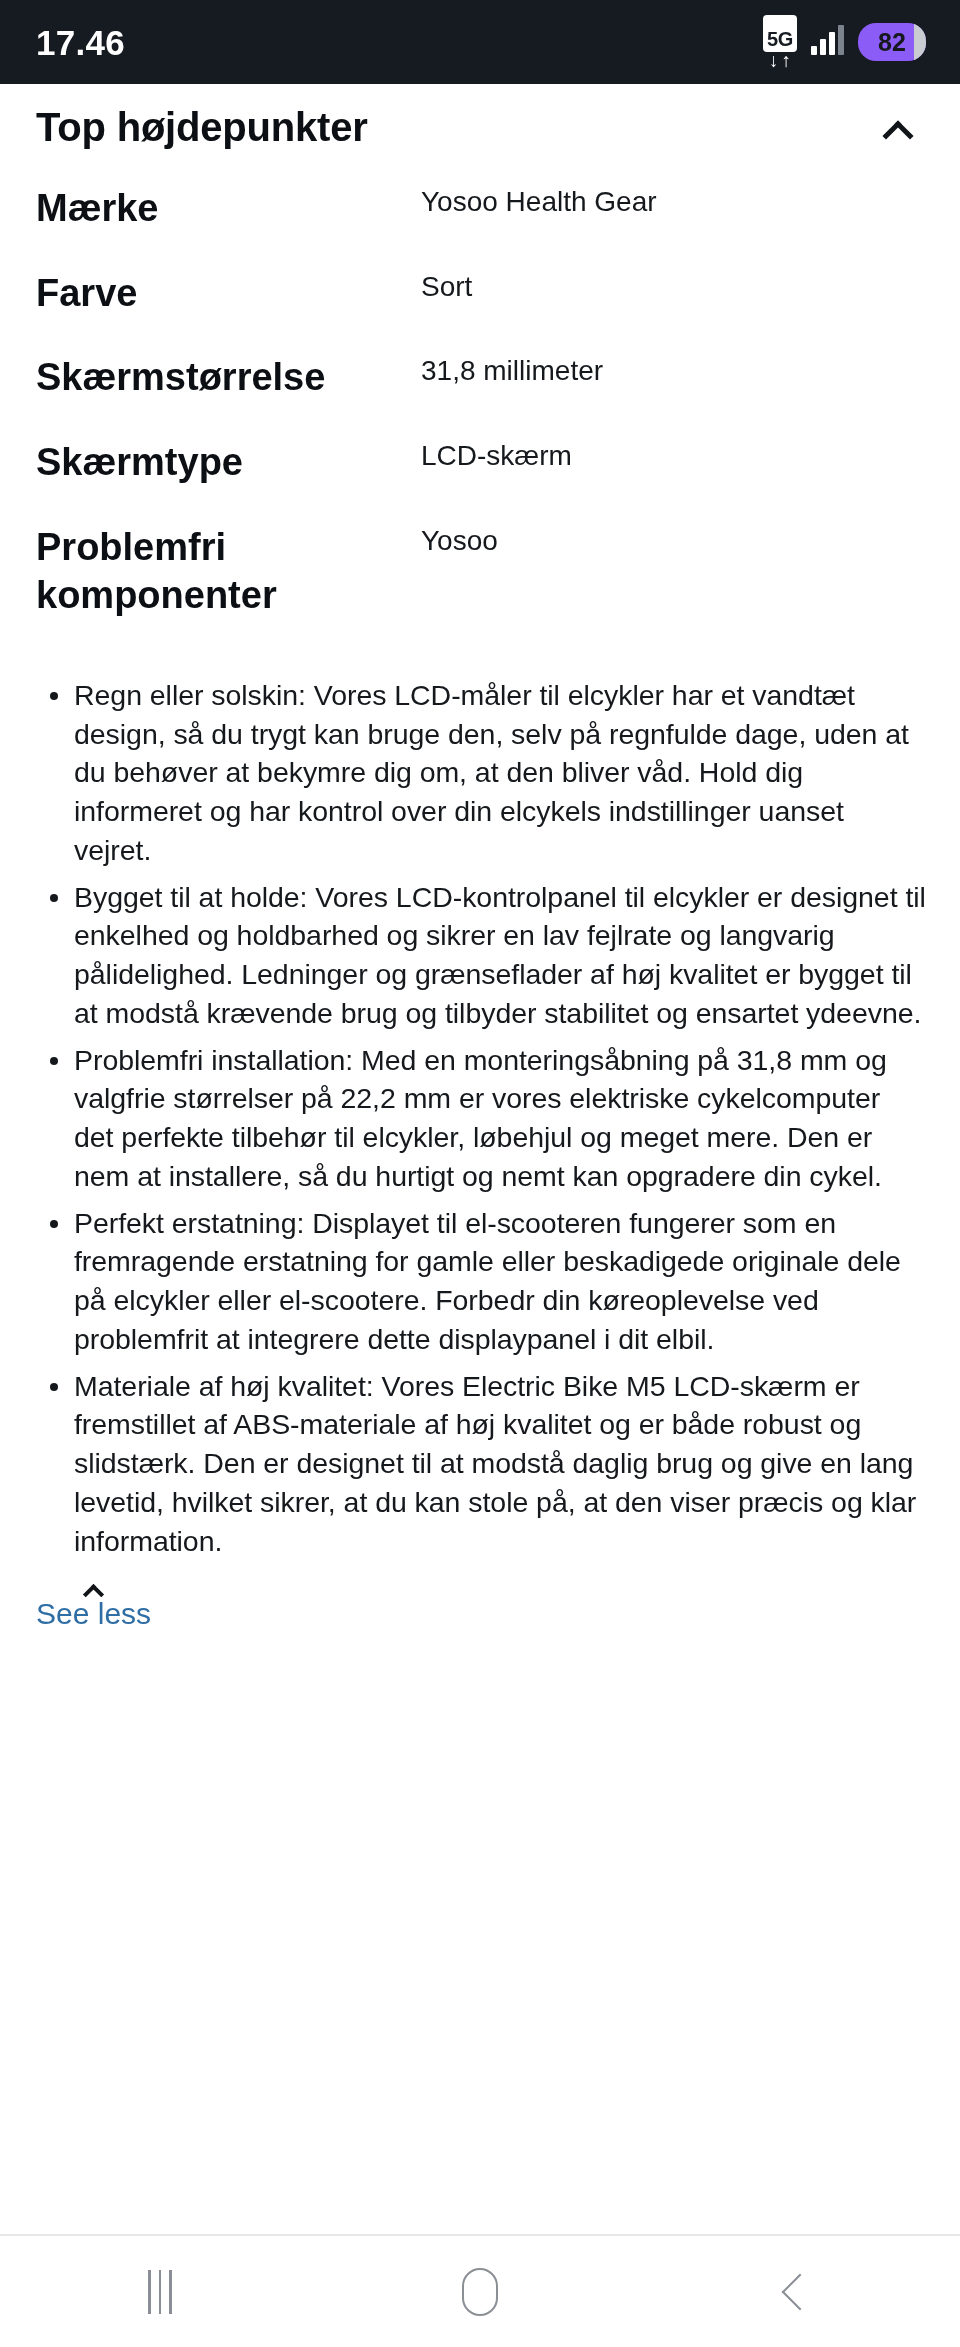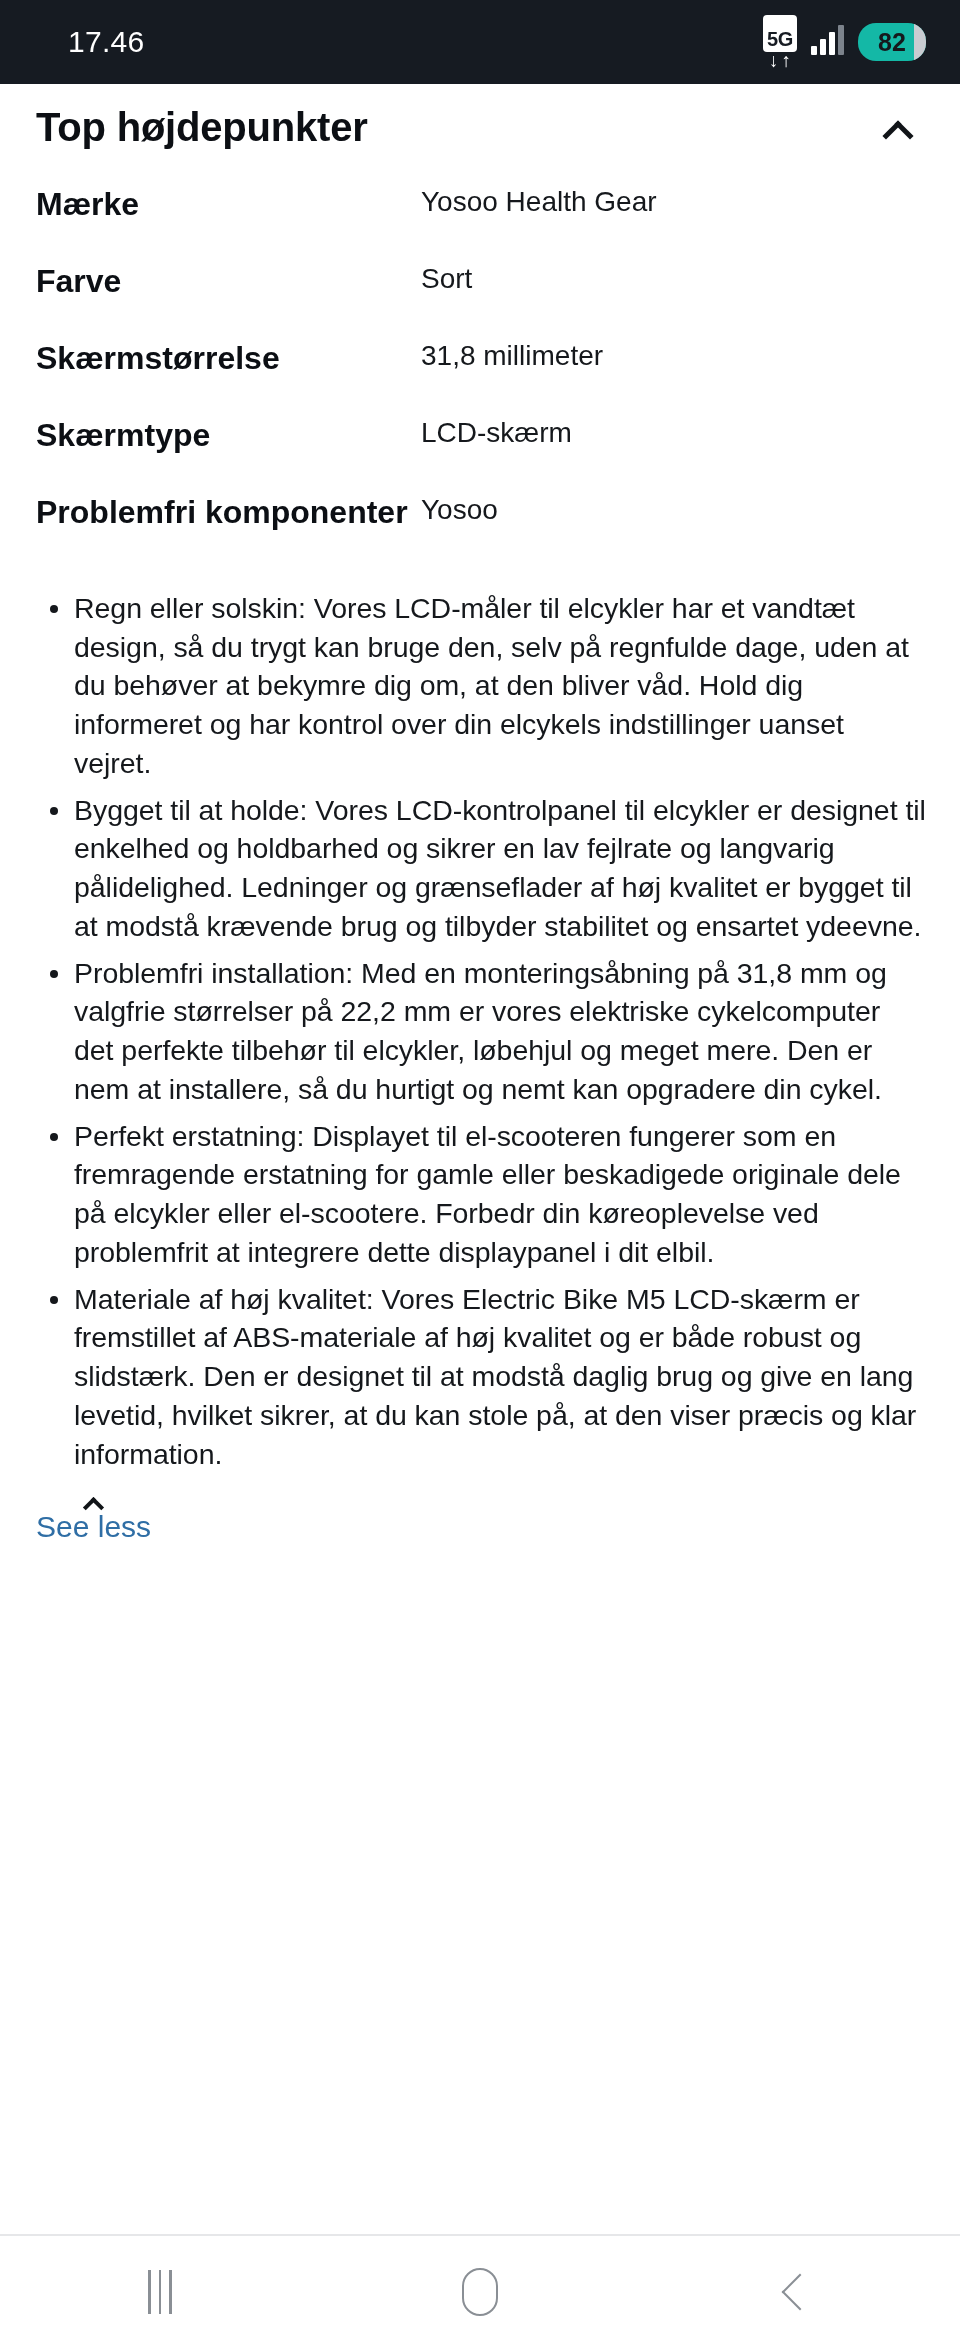--- a/index.html
+++ b/index.html
@@ -25,25 +25,24 @@
     background: #161b22;
     display: flex;
     align-items: center;
     justify-content: space-between;
     padding: 0 34px 0 36px;
     position: relative;
   }
 
   .status-time {
     color: #ffffff;
-    font-size: 30px;
-    font-weight: 400;
+    font-size: 35px;
+    font-weight: 700;
     letter-spacing: 0.3px;
     line-height: 1;
-    margin-left: 32px;
   }
 
   .status-icons {
     display: flex;
     align-items: center;
     gap: 14px;
   }
 
   
   .icon-5g {
@@ -90,21 +89,21 @@
     border-radius: 1px;
   }
   .icon-signal i:nth-child(1) { height: 9px; }
   .icon-signal i:nth-child(2) { height: 16px; }
   .icon-signal i:nth-child(3) { height: 23px; }
   .icon-signal i:nth-child(4) { height: 30px; background: #7c838c; }
 
   
   .icon-battery {
     position: relative;
-    background: #14b8a6;
+    background: #8b5cf6;
     border-radius: 18px;
     min-width: 68px;
     height: 38px;
     display: flex;
     align-items: center;
     justify-content: center;
     overflow: hidden;
   }
   .icon-battery::after {
     content: "";
@@ -177,21 +176,21 @@
     margin-top: 22px;
     width: 100%;
     border-collapse: collapse;
   }
   .spec-table tr { vertical-align: top; }
   .spec-table td {
     padding: 0 0 36px 0;
   }
   .spec-label {
     width: 385px;
-    font-size: 32px;
+    font-size: 38px;
     font-weight: 700;
     color: #0c0f14;
     line-height: 1.28;
     padding-right: 18px;
   }
   .spec-value {
     font-size: 28px;
     font-weight: 400;
     color: #15181c;
     line-height: 1.28;

